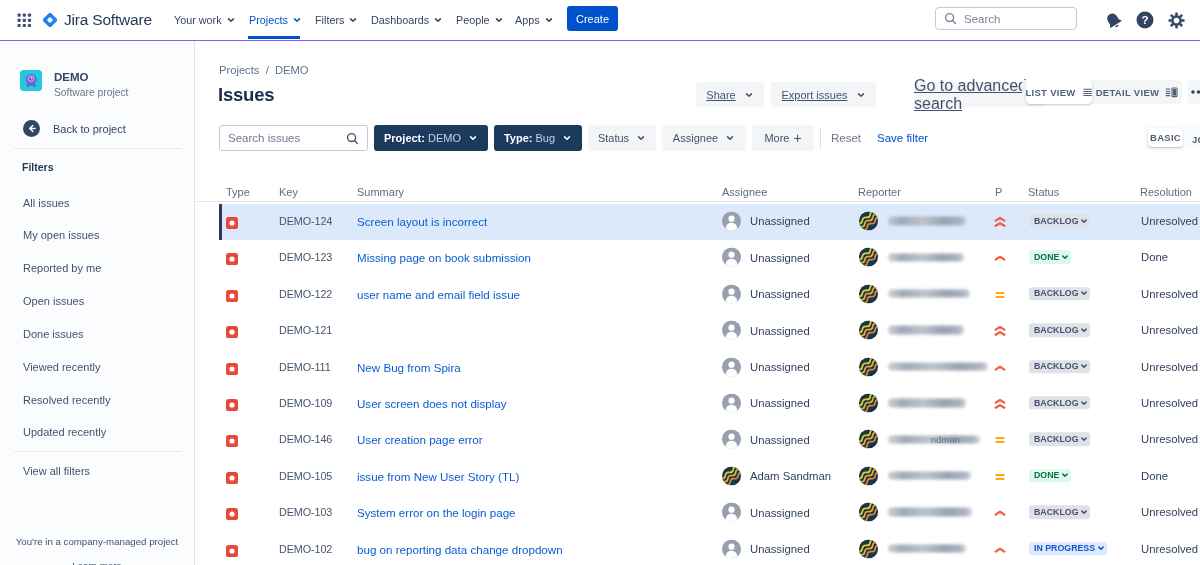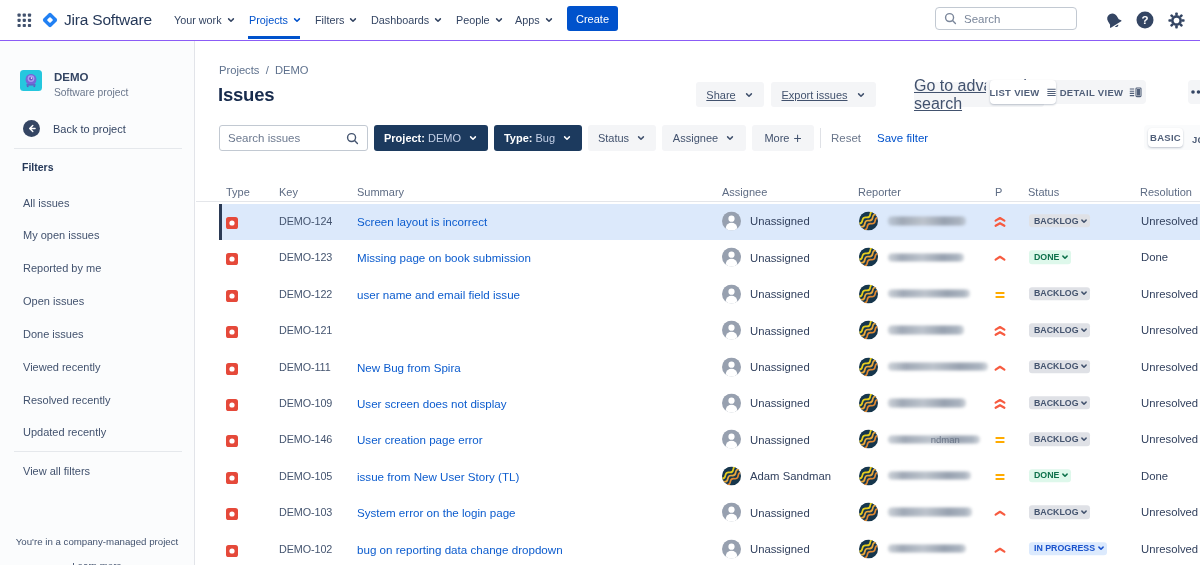--- a/index.html
+++ b/index.html
@@ -21,21 +21,21 @@
 .sdiv { position:absolute; left:14px; width:168px; height:1px; background:#E5E8EC; }
 #filtershd { position:absolute; left:22px; top:120px; font-size:10.5px; font-weight:bold; color:#253858; }
 .fitem { position:absolute; left:23px; font-size:11px; color:#42526E; }
 #sfoot { position:absolute; left:0; top:495px; width:194px; text-align:center; font-size:9.7px; color:#42526E; }
 #sfoot2 { position:absolute; left:0; top:519px; width:194px; text-align:center; font-size:9.7px; color:#42526E; }
 
 
 #crumbs { position:absolute; left:219px; top:64px; font-size:11.2px; color:#5E718D; }
 #title { position:absolute; left:218px; top:83.5px; font-size:18.5px; font-weight:bold; color:#172B4D; letter-spacing:-0.2px; }
 .btn { position:absolute; top:82px; height:25px; background:#F4F5F7; border-radius:3px; display:flex; align-items:center; justify-content:center; font-size:11px; color:#42526E; gap:8px;text-decoration:underline; }
-#viewtoggle { position:absolute; left:986px; top:80px; width:160px; height:24px; background:#F4F5F7; border-radius:4px; display:flex; align-items:center; }
+#viewtoggle { position:absolute; left:1022px; top:80px; width:160px; height:24px; background:#F4F5F7; border-radius:4px; display:flex; align-items:center; }
 .tgsel { background:#fff; border-radius:4px; box-shadow:0 1px 2px rgba(9,30,66,.25); display:flex; align-items:center; justify-content:center; }
 .smallcaps { font-size:9.5px; font-weight:bold; color:#505F79; letter-spacing:0.3px; white-space:nowrap; }
 #moredots { position:absolute; left:1188px; top:80px; width:30px; height:24px; background:#F4F5F7; border-radius:4px; display:flex; align-items:center; padding-left:3px; }
 
 
 #fsearch { position:absolute; left:219px; top:125px; width:149px; height:26px; border:1px solid #C2C9D2; border-radius:3px; display:flex; align-items:center; padding:0 8px; font-size:11.5px; color:#6C798F; }
 #fsearch span { flex:1; }
 .fbtn { position:absolute; top:125px; height:26px; border-radius:3px; display:flex; align-items:center; justify-content:center; font-size:11px; gap:7px; }
 .fdark { background:#1C3A5E; color:#fff; }
 .fdark .dim { color:#C6D2E9; }

